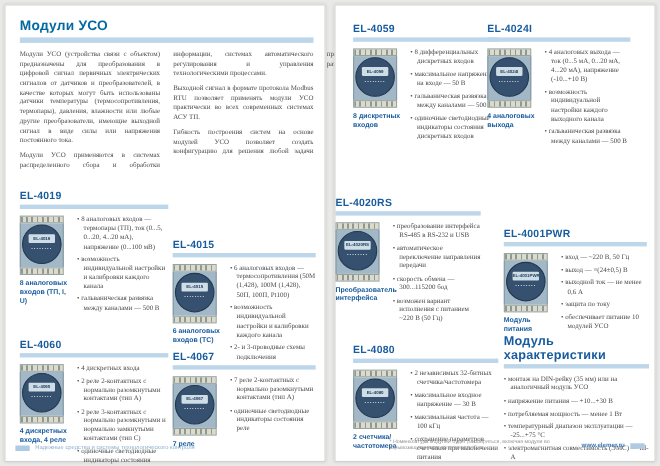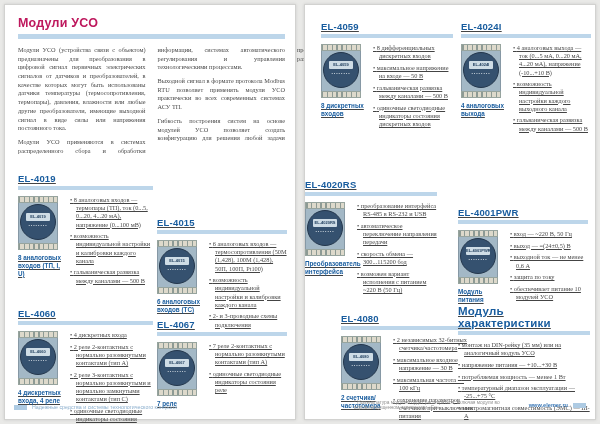--- a/index.html
+++ b/index.html
@@ -6,29 +6,29 @@
   html,body { width:600px; height:424px; }
   body { background:#e9e9e7; position:relative; overflow:hidden;
          font-family:"Liberation Serif", serif; color:#444; }
   .page { position:absolute; top:4px; height:416px; width:292px; background:#fff;
           border:1px solid #d2d2d0; box-shadow:0 0 3px rgba(0,0,0,.12); }
   .page-left { left:4px; }
   .page-right { left:304px; }
 
   .page-title { position:absolute; left:13px; top:11px;
     font-family:"Liberation Sans", sans-serif; font-weight:bold;
-    font-size:12.5px; color:#be185d; letter-spacing:.2px; }
+    font-size:12.5px; color:#0369a1; letter-spacing:.2px; }
   .title-bar { position:absolute; left:13px; right:10px; top:29px; height:5px; background:#bdd6ea; }
 
   .intro { position:absolute; left:13px; right:10px; top:41px; height:112px;
     column-count:2; column-gap:12px; font-size:6.3px; line-height:1.38;
     text-align:justify; color:#4a4a4a; }
   .intro p { margin-bottom:5px; }
 
-  .section { position:absolute;text-decoration:underline; }
+  .section { position:absolute; }
   .sec-title { font-family:"Liberation Sans", sans-serif; font-weight:bold;
     font-size:9.5px; color:#185c9e; letter-spacing:.2px; }
   .general .sec-title { font-size:11.5px; }
   .sec-bar { height:4px; background:#bdd6ea; margin:2px 0 6px 0; }
   .sec-body { display:flex; align-items:flex-start; }
   .dev-col { width:47px; flex:0 0 47px; }
   .bullets { flex:1; list-style:none; margin-left:5px; font-size:6.3px; line-height:1.3; color:#4a4a4a; }
   .general .bullets { margin-left:0; }
   .bullet { padding-left:6px; text-indent:-6px; margin-bottom:3.5px; }
   .bullet::before { content:"• "; color:#4a4a4a; }
@@ -49,24 +49,24 @@
   .caption { margin-top:4px; font-family:"Liberation Sans", sans-serif; font-weight:bold;
     font-size:6.3px; line-height:1.25; color:#185c9e; }
 
   
   .page-left .s0 { left:13px; top:168px; width:135px; }
   .page-left .s1 { left:152px; top:168px; width:130px;margin-top:44px; }
   .page-left .s2 { left:13px;  top:303px; width:135px; }
   .page-left .s3 { left:152px; top:303px; width:130px;margin-top:11px; }
   
   .page-right .s0 { left:16px;  top:16px;  width:132px; }
-  .page-right .s1 { left:156px; top:16px;  width:130px; }
+  .page-right .s1 { left:138px; top:16px;  width:130px; }
   .page-right .s2 { left:0;  top:174px; width:132px; }
   .page-right .s3 { left:153px; top:174px; width:130px;margin-top:28px; }
-  .page-right .s4 { left:16px;  top:308px; width:132px;margin-left:20px; }
+  .page-right .s4 { left:16px;  top:308px; width:132px; }
   .page-right .s5 { left:153px; top:300px; width:132px; }
 
   .page-footer { position:absolute; left:9px; right:9px; bottom:9px;
     display:flex; align-items:center; font-family:"Liberation Sans", sans-serif; }
   .footer-box { width:13px; height:5px; background:#aecbe3; flex:0 0 13px; }
   .footer-slogan { margin-left:5px; font-size:5.3px; color:#8aaecd; }
   .footnote { font-size:4.8px; color:#929292; margin-left:40px; flex:1; }
   .website { font-size:5.6px; color:#3a77b5; font-weight:bold; margin-right:5px; }
 </style>
 </head>

